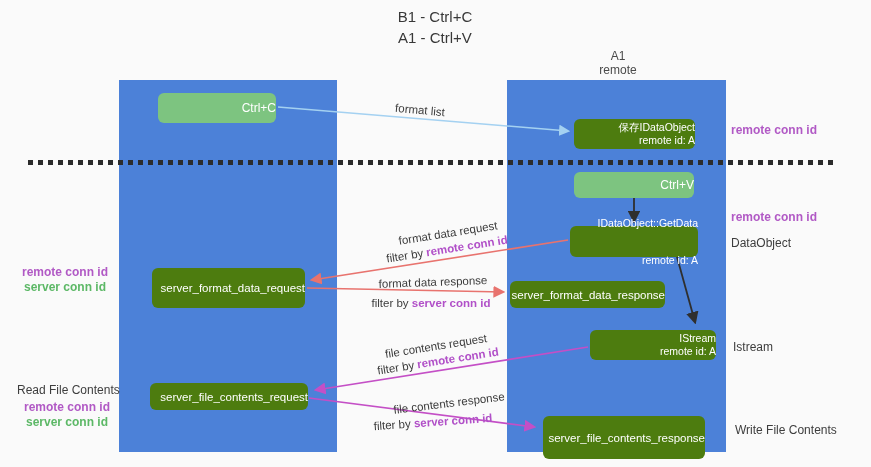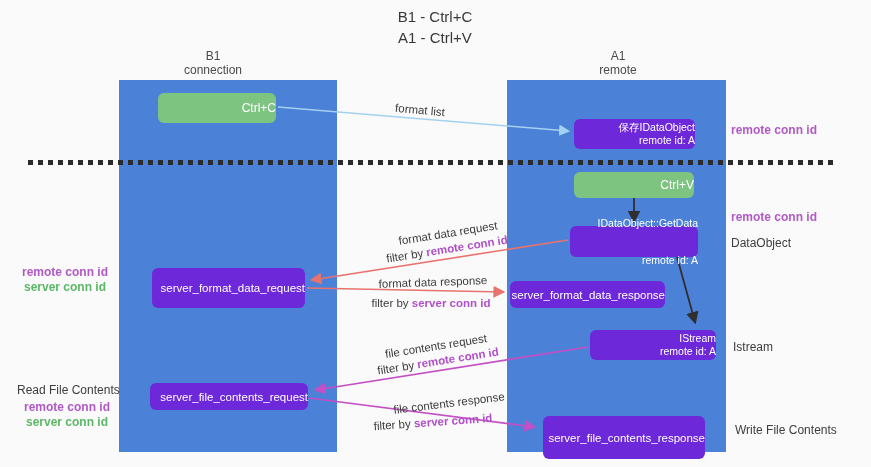--- a/index.html
+++ b/index.html
@@ -24,21 +24,21 @@
   .arrows{left:0;top:0;z-index:2;pointer-events:none;}
   .dashed{
     left:28px;top:160px;width:805px;height:5px;z-index:4;
     background:repeating-linear-gradient(to right,#2b2b2b 0 5px,transparent 5px 10px);
   }
   .node{
     z-index:3;display:flex;flex-direction:column;align-items:flex-end;justify-content:center;
     color:#ffffff;text-align:center;border-radius:6px;
   }
   .node.green{background:#7dc480;font-size:12px;}
-  .node.orange{background:#6d28d9;}
+  .node.orange{background:#4d7c0f;}
   .node.two-line{font-size:10.5px;line-height:13px;}
   .node.one-line{font-size:11.5px;}
   .msg-label{
     z-index:5;white-space:nowrap;font-size:11.5px;color:#3c3c3c;
     transform-origin:center center;
   }
   .center-anchor{transform:translate(-50%,-50%);}
   .key{font-weight:bold;color:#b150c8;}
   .side-note{z-index:5;font-size:12px;white-space:nowrap;}
   .side-note.purple{color:#b159c5;font-weight:bold;}
@@ -49,24 +49,20 @@
 </head>
 <body>
 
 <div class="canvas">
 
   <div class="abs title">
     <div>B1 - Ctrl+C</div>
     <div>A1 - Ctrl+V</div>
   </div>
 
-  <div class="abs lane-label" style="left:158px;">
-    <div>B1</div>
-    <div>connection</div>
-  </div>
   <div class="abs lane-label" style="left:563px;">
     <div>A1</div>
     <div>remote</div>
   </div>
 
   <div class="abs lane" style="left:119px;width:218px;"></div>
   <div class="abs lane" style="left:507px;width:219px;"></div>
 
   <svg class="abs arrows" width="871" height="467" viewBox="0 0 871 467">
     <defs>

